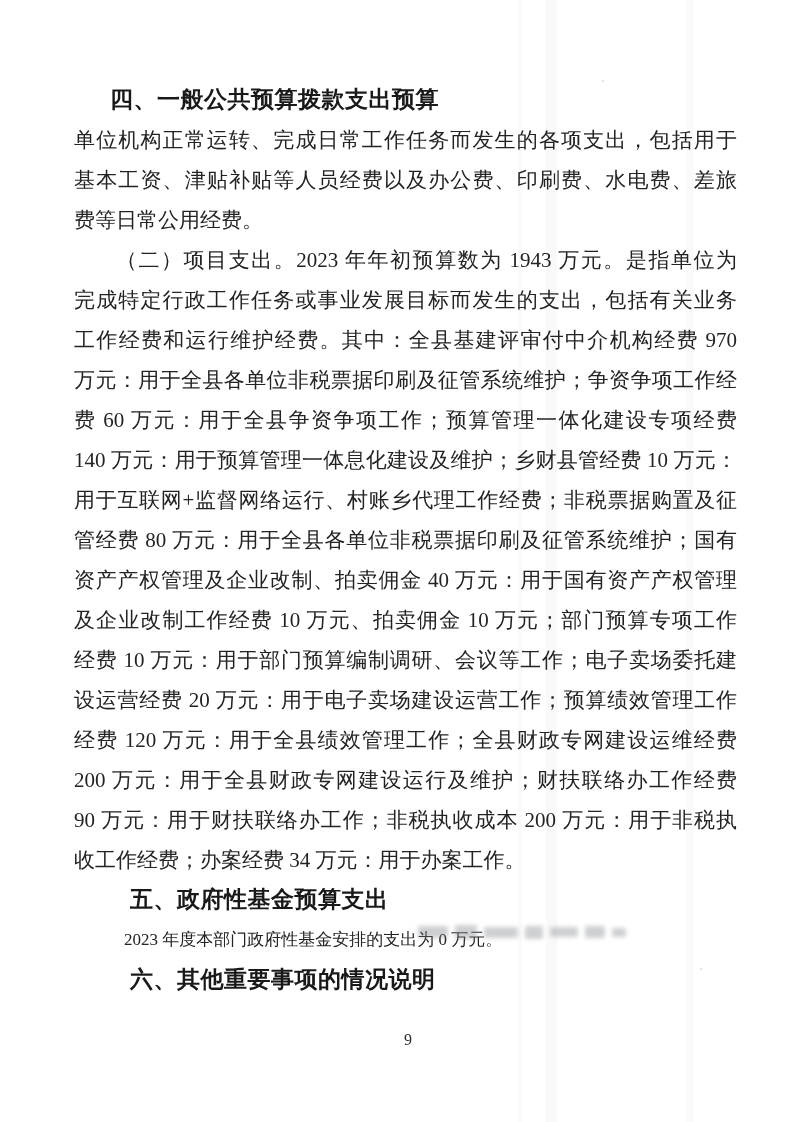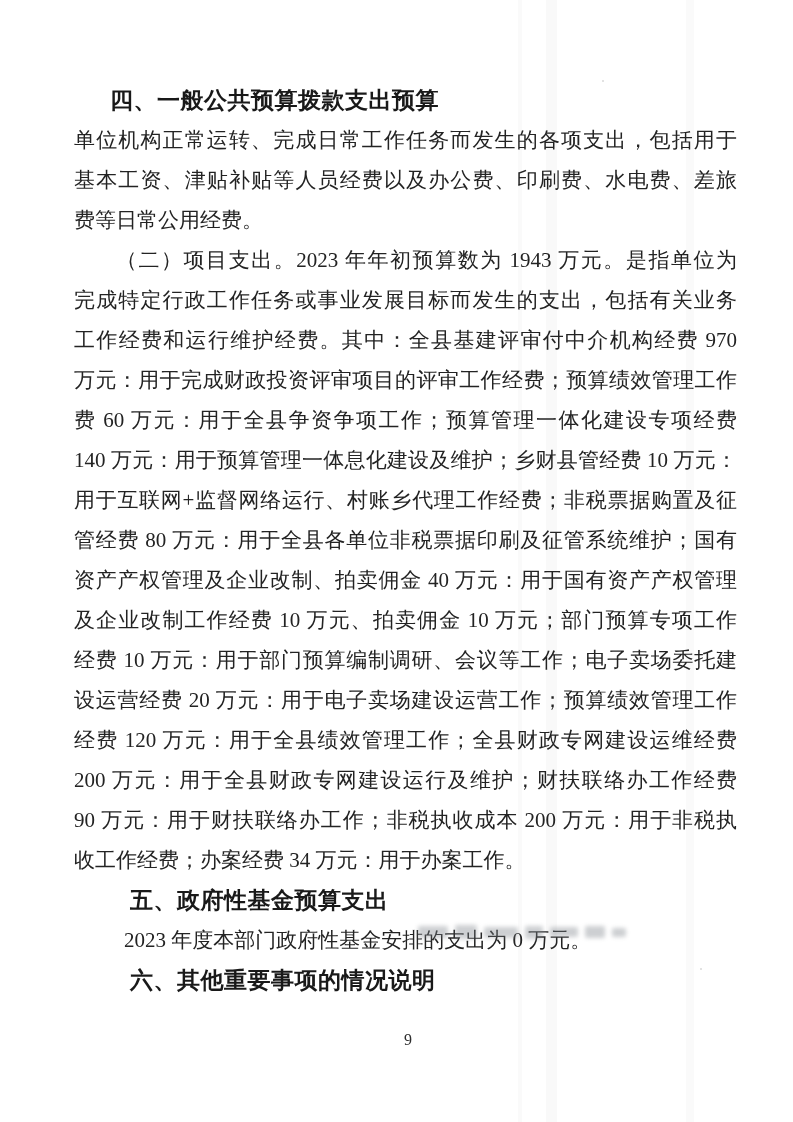--- a/index.html
+++ b/index.html
@@ -64,33 +64,33 @@
     font-size: 21px;
     line-height: 40px;
     height: 40px;
     text-align: justify;
     text-align-last: justify;
     text-justify: inter-character;
   }
   .line.last { text-align-last: left; }
   .ind { text-indent: 42px; }
   .h {
-    font-family: Liberation Sans, sans-serif;
+    font-family: Liberation Serif, serif;
     font-weight: 700;
     font-size: 23px;
     line-height: 40px;
     height: 40px;
     color: #191919;
     letter-spacing: 0.5px;
     text-align: left;
   }
   .h4 { padding-left: 36px; }
   .h5, .h6 { padding-left: 56px; }
   .fund {
-    font-size: 21px;
+    font-size: 17px;
     line-height: 40px;
     height: 40px;
     padding-left: 50px;
     text-align: right;
     text-align-last: left;
   }
   .pageno {
     position: absolute;
     top: 1031px;
     left: 404px;
@@ -115,21 +115,21 @@
     <div>
       <div class="line">单位机构正常运转、完成日常工作任务而发生的各项支出，包括用于</div>
       <div class="line">基本工资、津贴补贴等人员经费以及办公费、印刷费、水电费、差旅</div>
       <div class="line last">费等日常公用经费。</div>
     </div>
 
     <div>
       <div class="line ind">（二）项目支出。2023 年年初预算数为 1943 万元。是指单位为</div>
       <div class="line">完成特定行政工作任务或事业发展目标而发生的支出，包括有关业务</div>
       <div class="line">工作经费和运行维护经费。其中：全县基建评审付中介机构经费 970</div>
-      <div class="line">万元：用于完成财政投资评审项目的评审工作经费；预算绩效管理工作</div>
+      <div class="line">万元：用于全县各单位非税票据印刷及征管系统维护；争资争项工作经</div>
       <div class="line">费 60 万元：用于全县争资争项工作；预算管理一体化建设专项经费</div>
       <div class="line">140 万元：用于预算管理一体息化建设及维护；乡财县管经费 10 万元：</div>
       <div class="line">用于互联网+监督网络运行、村账乡代理工作经费；非税票据购置及征</div>
       <div class="line">管经费 80 万元：用于全县各单位非税票据印刷及征管系统维护；国有</div>
       <div class="line">资产产权管理及企业改制、拍卖佣金 40 万元：用于国有资产产权管理</div>
       <div class="line">及企业改制工作经费 10 万元、拍卖佣金 10 万元；部门预算专项工作</div>
       <div class="line">经费 10 万元：用于部门预算编制调研、会议等工作；电子卖场委托建</div>
       <div class="line">设运营经费 20 万元：用于电子卖场建设运营工作；预算绩效管理工作</div>
       <div class="line">经费 120 万元：用于全县绩效管理工作；全县财政专网建设运维经费</div>
       <div class="line">200 万元：用于全县财政专网建设运行及维护；财扶联络办工作经费</div>

